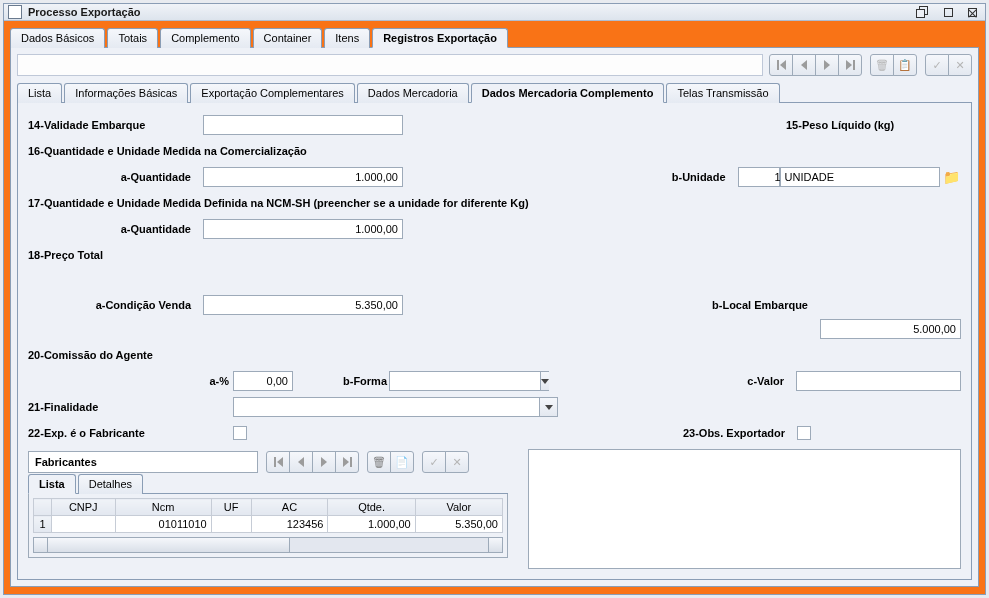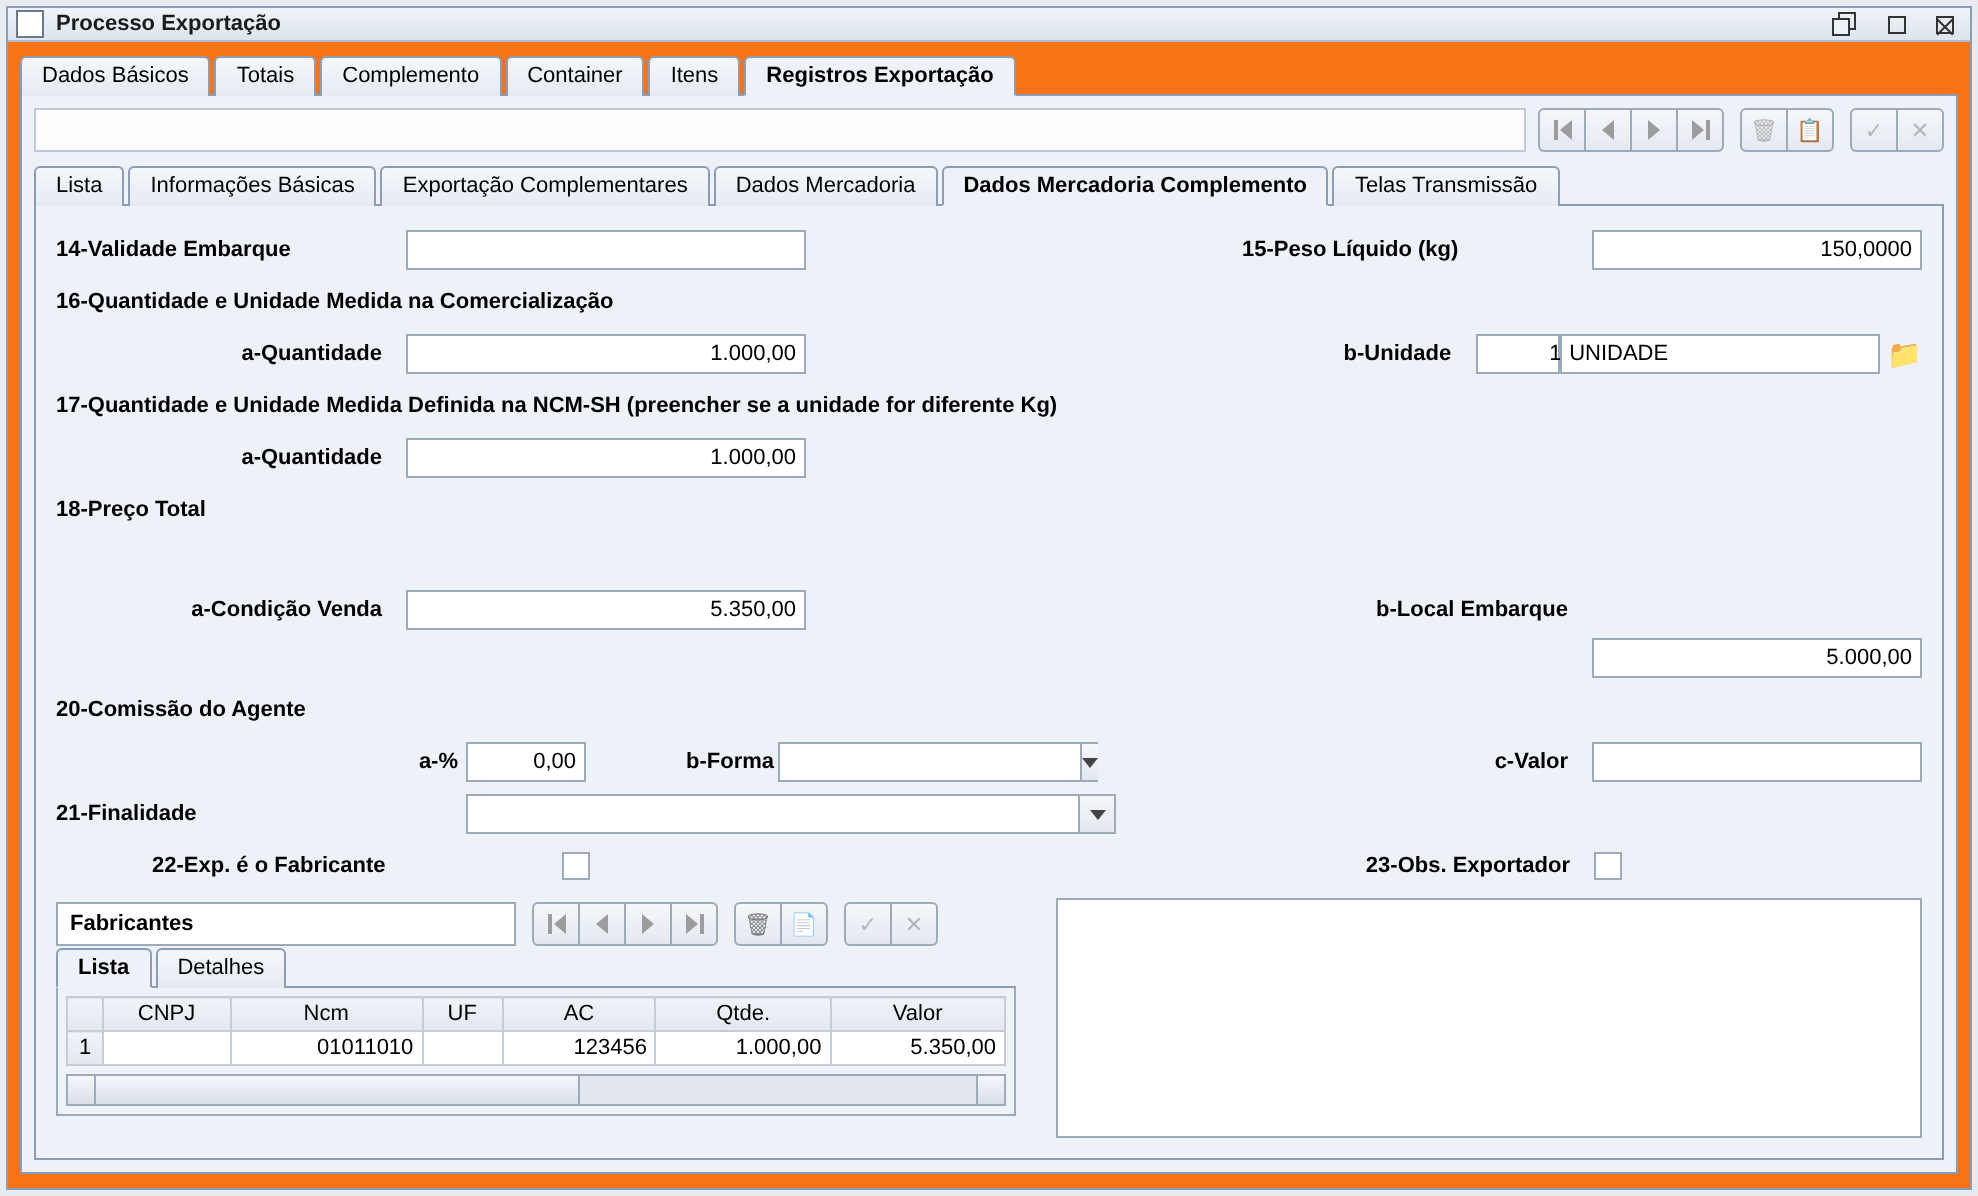--- a/index.html
+++ b/index.html
@@ -170,21 +170,20 @@
         </div>
 
       <div class="panel" style="border-top:none; flex:1; overflow:auto;">
         <div class="form-area">
 
           <div class="row">
             <div class="label bold" style="width:175px;">14-Validade Embarque</div>
             <input class="text" style="width: 200px;">
             <div style="flex:1;"></div>
             <div class="label bold" style="width:175px;">15-Peso Líquido (kg)</div>
-            <div class="display-field ralign" style="width:165px;">150,0000</div>
           </div>
 
           <div class="row">
             <div class="label bold">16-Quantidade e Unidade Medida na Comercialização</div>
           </div>
           <div class="row">
             <div class="label bold" style="width:175px; text-align:right; padding-right:12px;">a-Quantidade</div>
             <div class="display-field ralign" style="width:200px;">1.000,00</div>
             <div style="flex:1;"></div>
             <div class="label bold" style="width:175px; text-align:right; padding-right:12px;">b-Unidade</div>
@@ -202,21 +201,21 @@
           </div>
 
           <div class="row">
             <div class="label bold">18-Preço Total</div>
           </div>
           <div class="row">
             <div class="label bold" style="width:175px; text-align:right; padding-right:12px;">a-Condição Venda</div>
             <div class="display-field ralign" style="width:200px;">5.350,00</div>
             <div style="flex:1;"></div>
             <div class="label bold" style="width:175px; text-align:right; padding-right:12px;">b-Local Embarque</div>
-            <div class="display-field ralign" style="width:165px;margin-top:48px;">5.000,00</div>
+            <div class="display-field ralign" style="width:141px;margin-top:48px;">5.000,00</div>
           </div>
 
           <div class="row">
             <div class="label bold">20-Comissão do Agente</div>
           </div>
           <div class="row">
             <div class="label bold" style="width:205px; text-align:right; padding-right:4px;">a-%</div>
             <input class="text ralign" style="width: 60px; text-align: right;" value="0,00">
             <div style="width:50px;"></div>
             <div class="label bold" style="padding-right:2px;">b-Forma</div>
@@ -235,21 +234,21 @@
             <div class="label bold" style="width:205px;">21-Finalidade</div>
             <div class="combo-box" style="width:325px;">
               <input class="combo-text" style="">
               <div class="combo-btn">
                   <span class="tri"></span>
                 </div>
             </div>
           </div>
 
           <div class="row">
-            <div class="label bold" style="width:205px;margin-left:48px;">22-Exp. é o Fabricante</div>
+            <div class="label bold" style="width:205px;">22-Exp. é o Fabricante</div>
             <div class="checkbox"></div>
             <div style="flex:1;"></div>
             <div class="label bold" style="width:175px; text-align:right; padding-right:12px;">23-Obs. Exportador</div>
             <div class="checkbox"></div>
             <div style="width:150px;"></div>
           </div>
 
           <div style="display:flex; gap:20px; align-items:flex-start;">
             <div style="width:480px;">
               <div class="fab-header">

